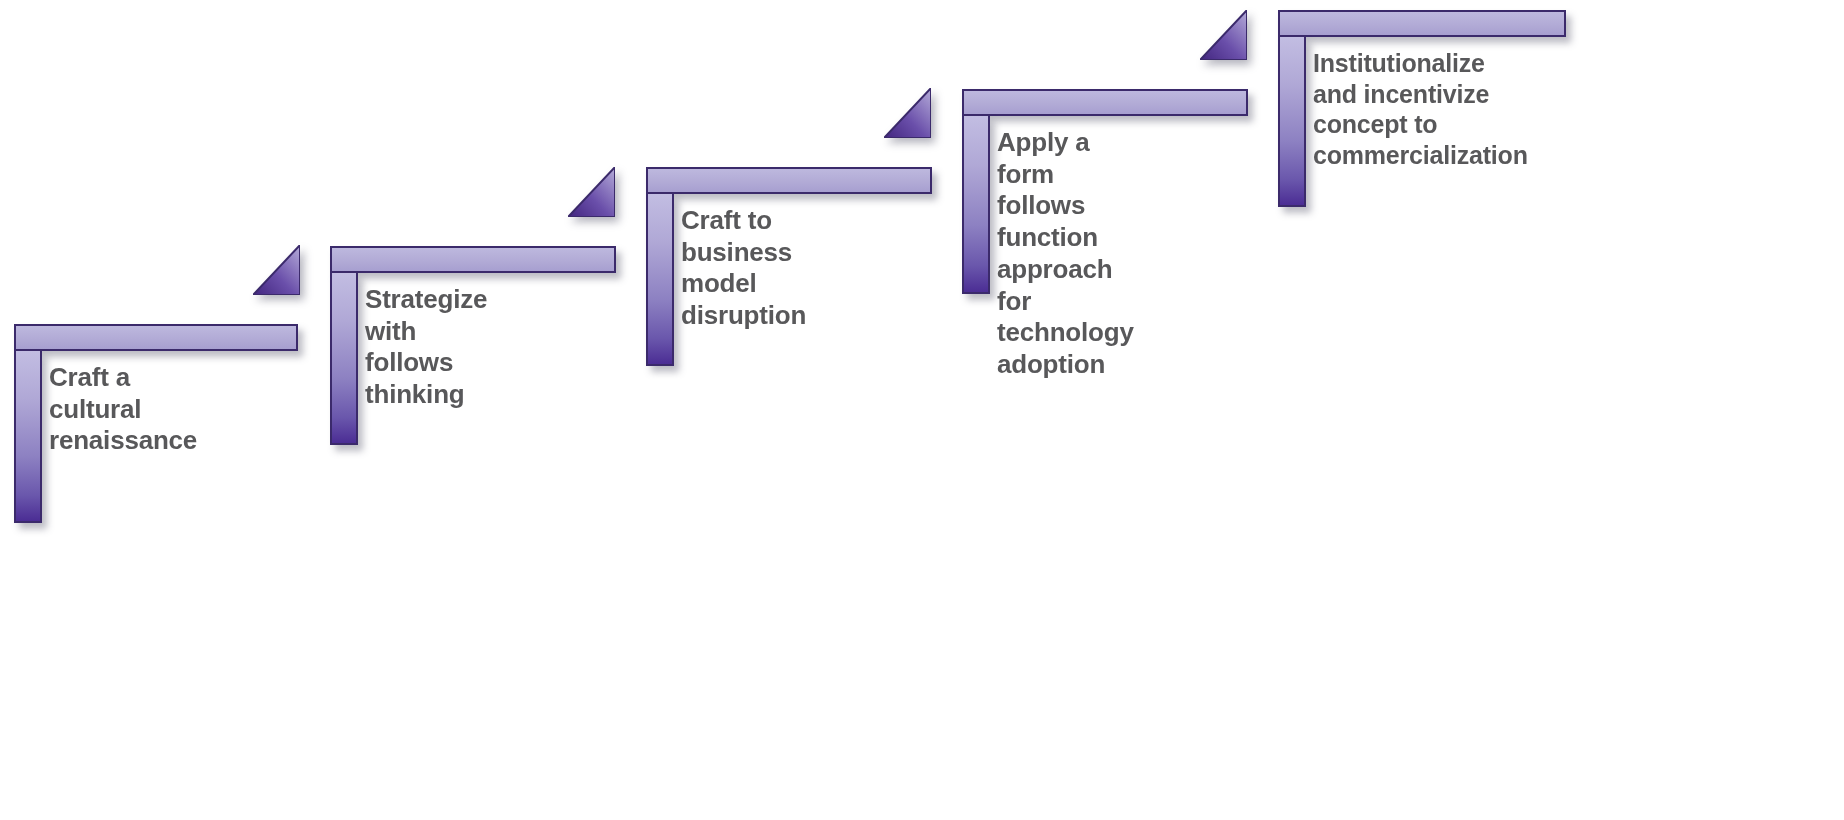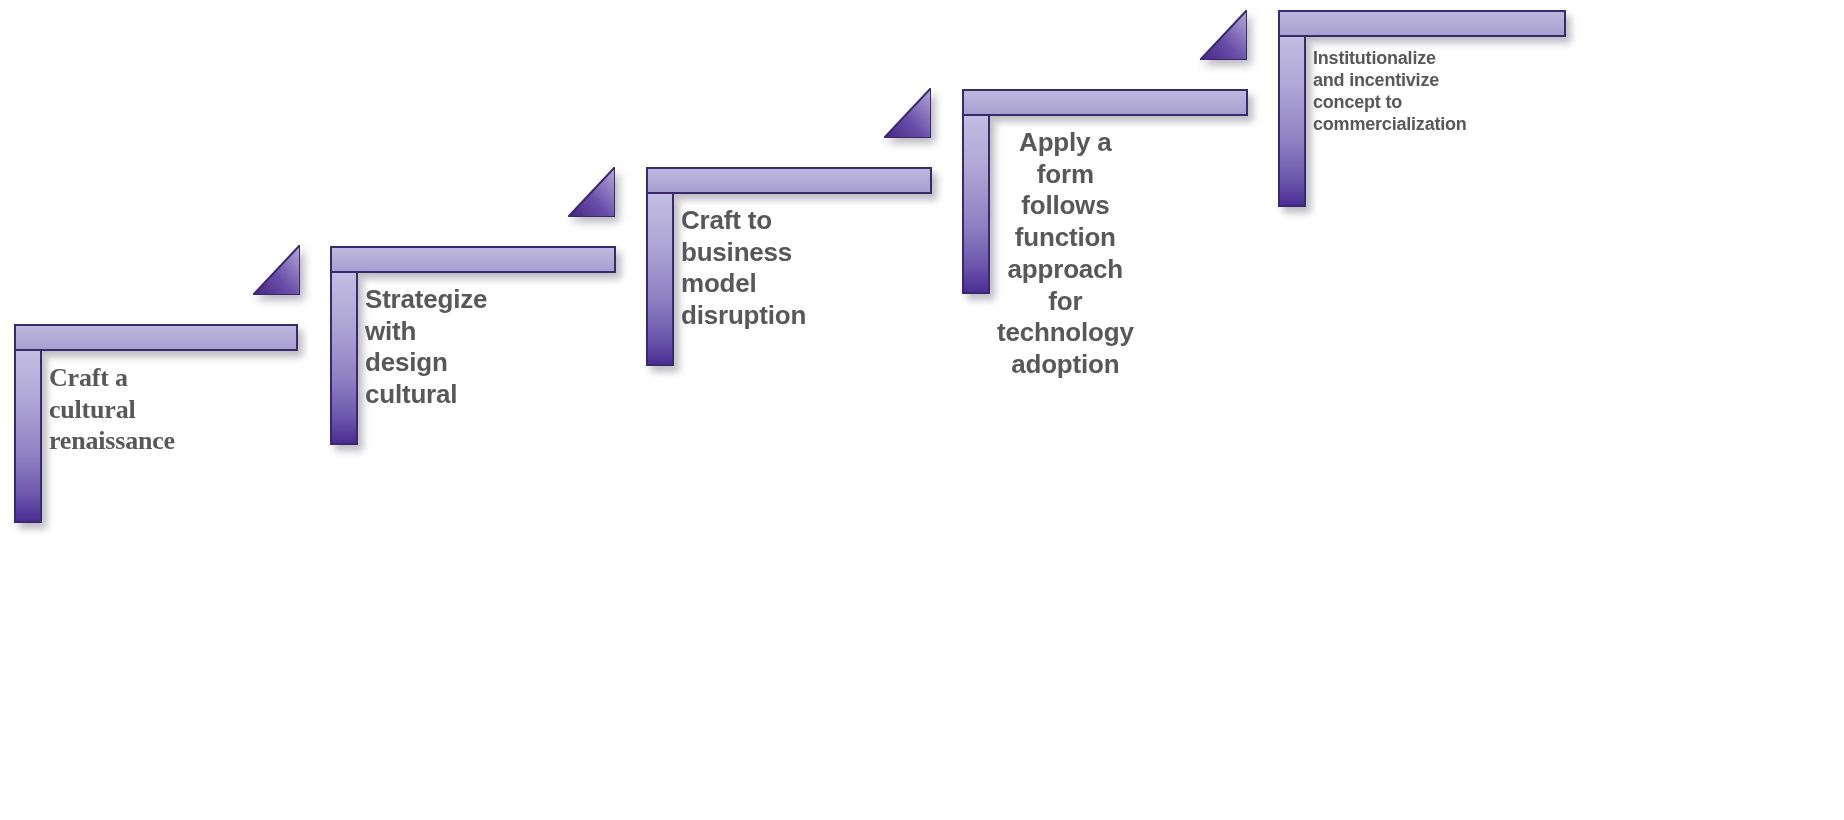--- a/index.html
+++ b/index.html
@@ -86,38 +86,38 @@
         <div class="step-arrow" style="left: 253px; top: 245px; width: 47px; height: 50px;"><svg width="47" height="50" viewBox="0 0 47 50" xmlns="http://www.w3.org/2000/svg">
             <defs>
               <linearGradient id="tg1" x1="0" y1="1" x2="1" y2="0">
                 <stop offset="0%" stop-color="#42257f"></stop>
                 <stop offset="45%" stop-color="#6a4faa"></stop>
                 <stop offset="100%" stop-color="#b5acd9"></stop>
               </linearGradient>
             </defs>
             <polygon points="0,50 47,50 47,0" fill="url(#tg1)" stroke="#3b2a6b" stroke-width="2"></polygon>
           </svg></div>
-        <div class="step-label" style="left: 49px; top: 362px; font-size: 26px; font-family: Liberation Serif, serif;">Craft a cultural
+        <div class="step-label" style="left: 49px; top: 362px; font-size: 26px;">Craft a cultural
 renaissance</div>
       </div>
       <div class="step" style="left: 0px; top: 0px;">
         <div class="step-top" style="left: 330px; top: 246px; width: 286px; height: 27px;"></div>
         <div class="step-stem" style="left: 330px; top: 273px; width: 28px; height: 172px;"></div>
         <div class="step-arrow" style="left: 568px; top: 167px; width: 47px; height: 50px;"><svg width="47" height="50" viewBox="0 0 47 50" xmlns="http://www.w3.org/2000/svg">
             <defs>
               <linearGradient id="tg2" x1="0" y1="1" x2="1" y2="0">
                 <stop offset="0%" stop-color="#42257f"></stop>
                 <stop offset="45%" stop-color="#6a4faa"></stop>
                 <stop offset="100%" stop-color="#b5acd9"></stop>
               </linearGradient>
             </defs>
             <polygon points="0,50 47,50 47,0" fill="url(#tg2)" stroke="#3b2a6b" stroke-width="2"></polygon>
           </svg></div>
         <div class="step-label" style="left: 365px; top: 284px; font-size: 26px;">Strategize with
-design cultural</div>
+follows thinking</div>
       </div>
       <div class="step" style="left: 0px; top: 0px;">
         <div class="step-top" style="left: 646px; top: 167px; width: 286px; height: 27px;"></div>
         <div class="step-stem" style="left: 646px; top: 194px; width: 28px; height: 172px;"></div>
         <div class="step-arrow" style="left: 884px; top: 88px; width: 47px; height: 50px;"><svg width="47" height="50" viewBox="0 0 47 50" xmlns="http://www.w3.org/2000/svg">
             <defs>
               <linearGradient id="tg3" x1="0" y1="1" x2="1" y2="0">
                 <stop offset="0%" stop-color="#42257f"></stop>
                 <stop offset="45%" stop-color="#6a4faa"></stop>
                 <stop offset="100%" stop-color="#b5acd9"></stop>
@@ -135,30 +135,30 @@
         <div class="step-arrow" style="left: 1200px; top: 10px; width: 47px; height: 50px;"><svg width="47" height="50" viewBox="0 0 47 50" xmlns="http://www.w3.org/2000/svg">
             <defs>
               <linearGradient id="tg4" x1="0" y1="1" x2="1" y2="0">
                 <stop offset="0%" stop-color="#42257f"></stop>
                 <stop offset="45%" stop-color="#6a4faa"></stop>
                 <stop offset="100%" stop-color="#b5acd9"></stop>
               </linearGradient>
             </defs>
             <polygon points="0,50 47,50 47,0" fill="url(#tg4)" stroke="#3b2a6b" stroke-width="2"></polygon>
           </svg></div>
-        <div class="step-label" style="left: 997px; top: 127px; font-size: 26px; text-align: center;">Apply a form
+        <div class="step-label" style="left: 997px; top: 127px; font-size: 26px;">Apply a form
 follows function
 approach for
 technology
 adoption</div>
       </div>
       <div class="step" style="left: 0px; top: 0px;">
         <div class="step-top" style="left: 1278px; top: 10px; width: 288px; height: 27px;"></div>
         <div class="step-stem" style="left: 1278px; top: 37px; width: 28px; height: 170px;"></div>
-        <div class="step-label" style="left: 1313px; top: 48px; font-size: 18px;">Institutionalize
+        <div class="step-label" style="left: 1313px; top: 48px; font-size: 25px;">Institutionalize
 and incentivize
 concept to
 commercialization</div>
       </div>
     </div>
 
   <div id="footer">
 
     
 

